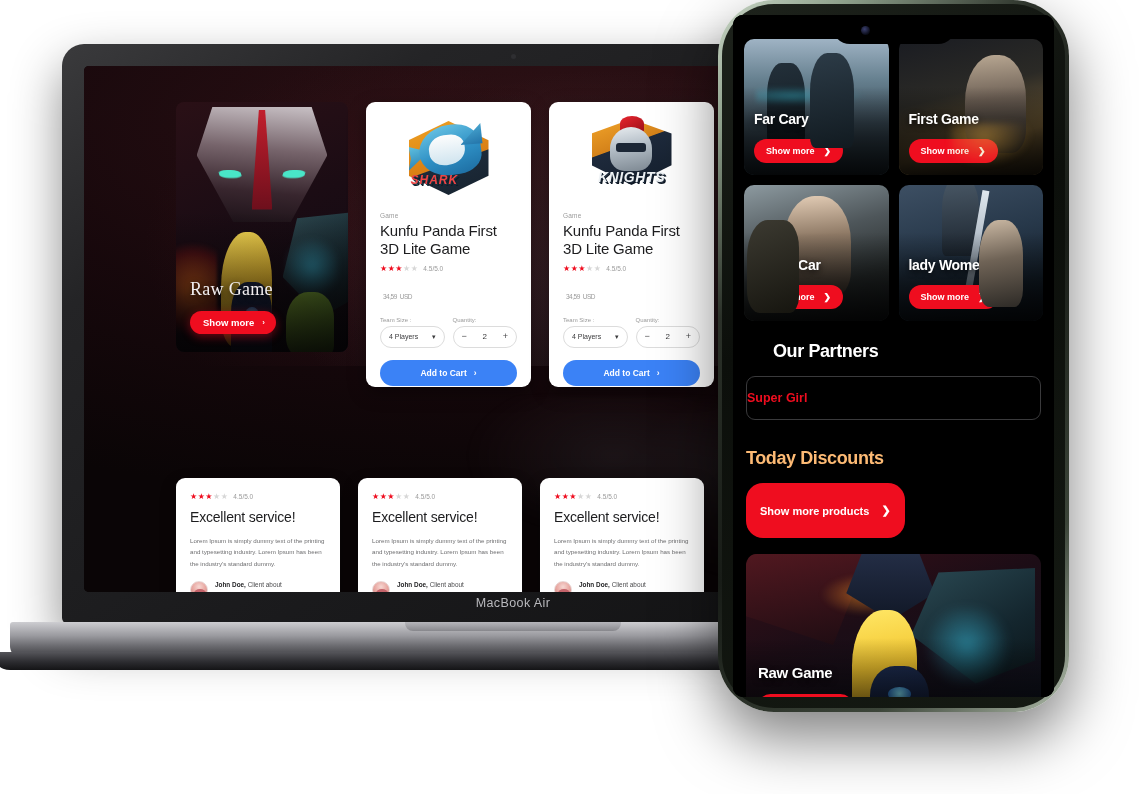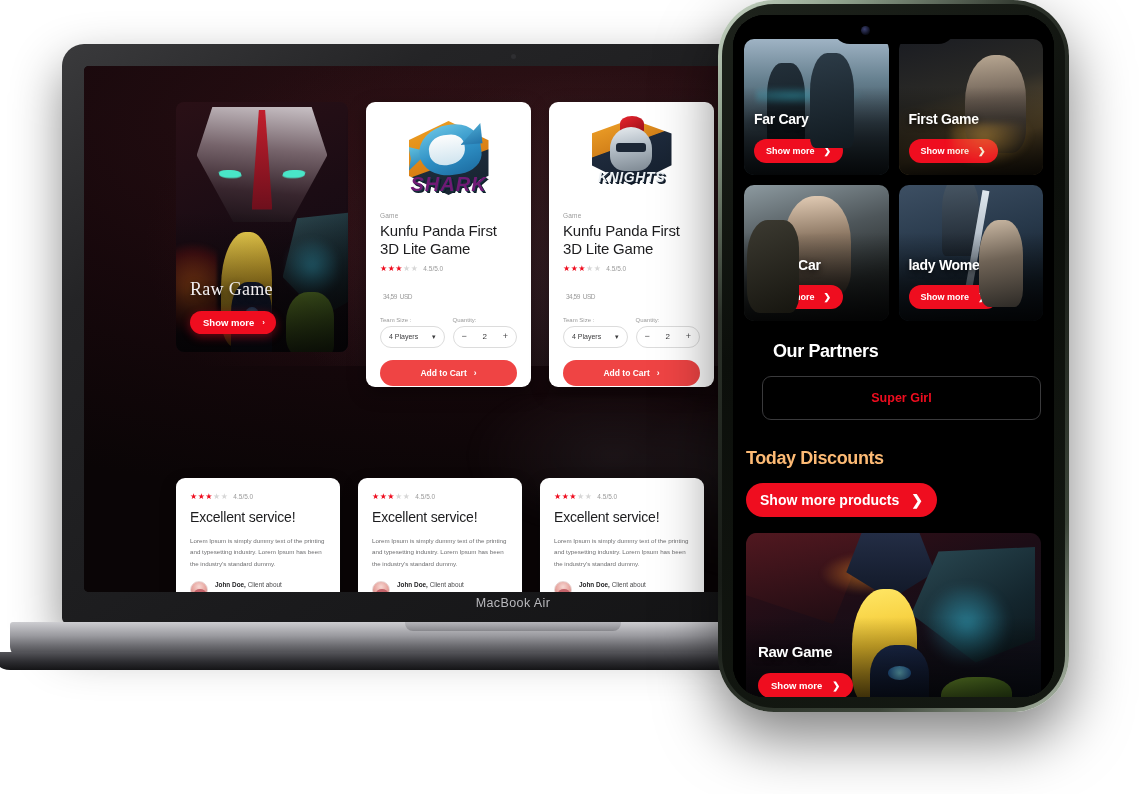--- a/index.html
+++ b/index.html
@@ -144,23 +144,23 @@
     clip-path: polygon(50% 0%,100% 26%,100% 74%,50% 100%,0% 74%,0% 26%); }
   .sh-body { position:absolute; left:16px; top:8px; width:62px; height:50px;
     background: linear-gradient(165deg,#6ec9e8 0%,#2e8fc4 55%,#1c6ba0 100%);
     border-radius: 54% 44% 40% 50%; transform: rotate(-8deg); }
   .sh-belly { position:absolute; left:26px; top:18px; width:36px; height:30px;
     background: linear-gradient(180deg,#fdfdfd,#cfe4ef); border-radius:46% 40% 50% 44%; transform: rotate(-8deg); }
   .sh-fin { position:absolute; left:58px; top:6px; width:22px; height:22px;
     background: linear-gradient(160deg,#53b4da,#1f6fa6); clip-path: polygon(0% 100%,90% 0%,100% 92%); }
   .sh-tail { position:absolute; left:6px; top:30px; width:20px; height:24px;
     background: linear-gradient(160deg,#5fc0e0,#2176ab); clip-path: polygon(100% 20%,0% 0%,12% 50%,0% 100%); }
-  .sh-text { position:absolute; left:8px; top:56px; width:76px; text-align:center;
+  .sh-text { position:absolute; left:8px; top:56px; width:76px; text-align:left;
     font-family:"Liberation Sans", sans-serif; font-weight:800; font-style:italic;
-    font-size:20px; letter-spacing:1px; color:#701a75;
+    font-size:12px; letter-spacing:1px; color:#ef4444;
     text-shadow: 1px 1px 0 #17303f, 2px 2px 0 #0d1d27; }
   
   .kn-badge { position:absolute; left:6px; top:2px; width:80px; height:66px;
     background: linear-gradient(160deg,#f2a52a 0%,#d4821a 40%,#1e2a3c 41%,#141e2c 100%);
     clip-path: polygon(50% 0%,100% 22%,100% 70%,50% 100%,0% 70%,0% 22%); }
   .kn-helm { position:absolute; left:24px; top:10px; width:42px; height:44px;
     background: linear-gradient(170deg,#e9edf0 0%,#b6c0c9 42%,#7c8791 100%);
     border-radius: 50% 50% 34% 34%; }
   .kn-visor { position:absolute; left:30px; top:26px; width:30px; height:9px;
     background:#1c2736; border-radius:3px; }
@@ -188,21 +188,21 @@
     padding:0 8px; font-size:7px; color:#3a3a3c; background:#fff; cursor:pointer;
   }
   .qty {
     width:100%; height:22px; border:1px solid #dcdcdc; border-radius:11px;
     display:flex; align-items:center; justify-content:space-between;
     padding:0 8px; font-size:8px; color:#3a3a3c; background:#fff;
   }
   .qty button { border:0; background:none; color:#4a4a4c; font-size:9px; cursor:pointer; line-height:1; }
   .btn-cart {
     margin-top:12px; width:100%; height:26px; border:0; border-radius:13px;
-    background:#ef4444; color:#fff; font-size:8.5px; font-weight:700; cursor:pointer;
+    background:#3b82f6; color:#fff; font-size:8.5px; font-weight:700; cursor:pointer;
     display:flex; align-items:center; justify-content:center; gap:7px;
   }
 
   
   .testi-h {
     position:absolute; left:92px; top:340px; color:#cf1020;
     font-family:"Liberation Serif", serif; font-size:27px; letter-spacing:.2px;
   }
   .testi-row { position:absolute; left:92px; top:412px; display:flex; gap:18px; }
   .tcard {
@@ -230,21 +230,21 @@
     box-shadow: 0 26px 60px rgba(0,0,0,.5);
     padding:4px;
   }
   .ph-frame-in {
     position:absolute; left:4px; top:4px; right:4px; bottom:4px; border-radius:52px;
     background: linear-gradient(150deg,#1e231c,#0c0f0b 40%,#151a13 100%);
     padding:7px;
   }
   .ph-screen {
     position:absolute; left:11px; top:11px; right:11px; bottom:11px;
-    border-radius: 32px; background:#000; overflow:hidden;
+    border-radius: 10px; background:#000; overflow:hidden;
   }
   .ph-notch {
     position:absolute; left:50%; margin-left:-62px; top:0; width:124px; height:29px;
     background:#000; border-radius: 0 0 18px 18px; z-index:6;
   }
   .ph-cam { position:absolute; left:50%; margin-left:-33px; top:11px; width:9px; height:9px;
     border-radius:50%; background: radial-gradient(circle at 40% 35%, #3a3f6e, #0a0c18 70%); }
   .ph-scroll { position:absolute; inset:0; background:#000; }
 
   .gsec { padding: 24px 11px 0; background:#000; }
@@ -291,28 +291,28 @@
   .art-lady::after { content:''; position:absolute; right:14%; top:26%; width:30%; height:64%;
     background: linear-gradient(170deg,#cbb9a4 0%,#6f6356 45%,#2d2a26 100%);
     border-radius: 44% 40% 20% 24%; }
   .ld-sword { position:absolute; left:52%; top:4%; width:5%; height:72%;
     background: linear-gradient(180deg,#dfe7ee,#8795a3); transform: rotate(10deg); }
 
   .psec { padding: 20px 13px 0; background:#000; }
   .ph-h { color:#fff; font-size:18px; font-weight:700; letter-spacing:-.4px;margin-left:27px; }
   .partner-box {
     margin-top:14px; height:44px; border:1px solid #3a3a3c; border-radius:9px;
-    display:flex; align-items:center; justify-content:center;
-    color:#ef0d1f; font-size:12.5px; font-weight:700; cursor:pointer;margin-left:16px;
+    display:flex; align-items:center; justify-content:flex-start;
+    color:#ef0d1f; font-size:12.5px; font-weight:700; cursor:pointer;
   }
   .ph-h2 { color:#fdba74; font-size:18px; font-weight:700; letter-spacing:-.4px; margin-top:28px; }
   .btn-more {
     margin-top:14px; display:inline-flex; align-items:center; gap:12px;
-    background:#ef0d1f; color:#fff; border:0; border-radius:17px; padding:9px 14px;
-    font-size:14px; font-weight:700; cursor:pointer;
+    background:#ef0d1f; color:#fff; border:0; border-radius:17px; padding:21px 14px;
+    font-size:11px; font-weight:700; cursor:pointer;
   }
   .big-card {
     margin: 16px 0 0; height:175px; border-radius:11px; overflow:hidden; position:relative;
     background: linear-gradient(160deg,#3a1018 0%,#1c0d16 40%,#0c1420 100%);
   }
   .bc-art { position:absolute; inset:0; }
   .bc-dark { position:absolute; left:-6%; top:-10%; width:48%; height:62%;
     background: linear-gradient(170deg,#5a1a22,#1d0c12); clip-path: polygon(20% 0%,100% 14%,74% 100%,0% 68%); }
   .bc-helm { position:absolute; left:34%; top:-14%; width:30%; height:52%;
     background: linear-gradient(180deg,#2a3550,#101726); clip-path: polygon(28% 0%,72% 0%,100% 70%,50% 100%,0% 70%); }

